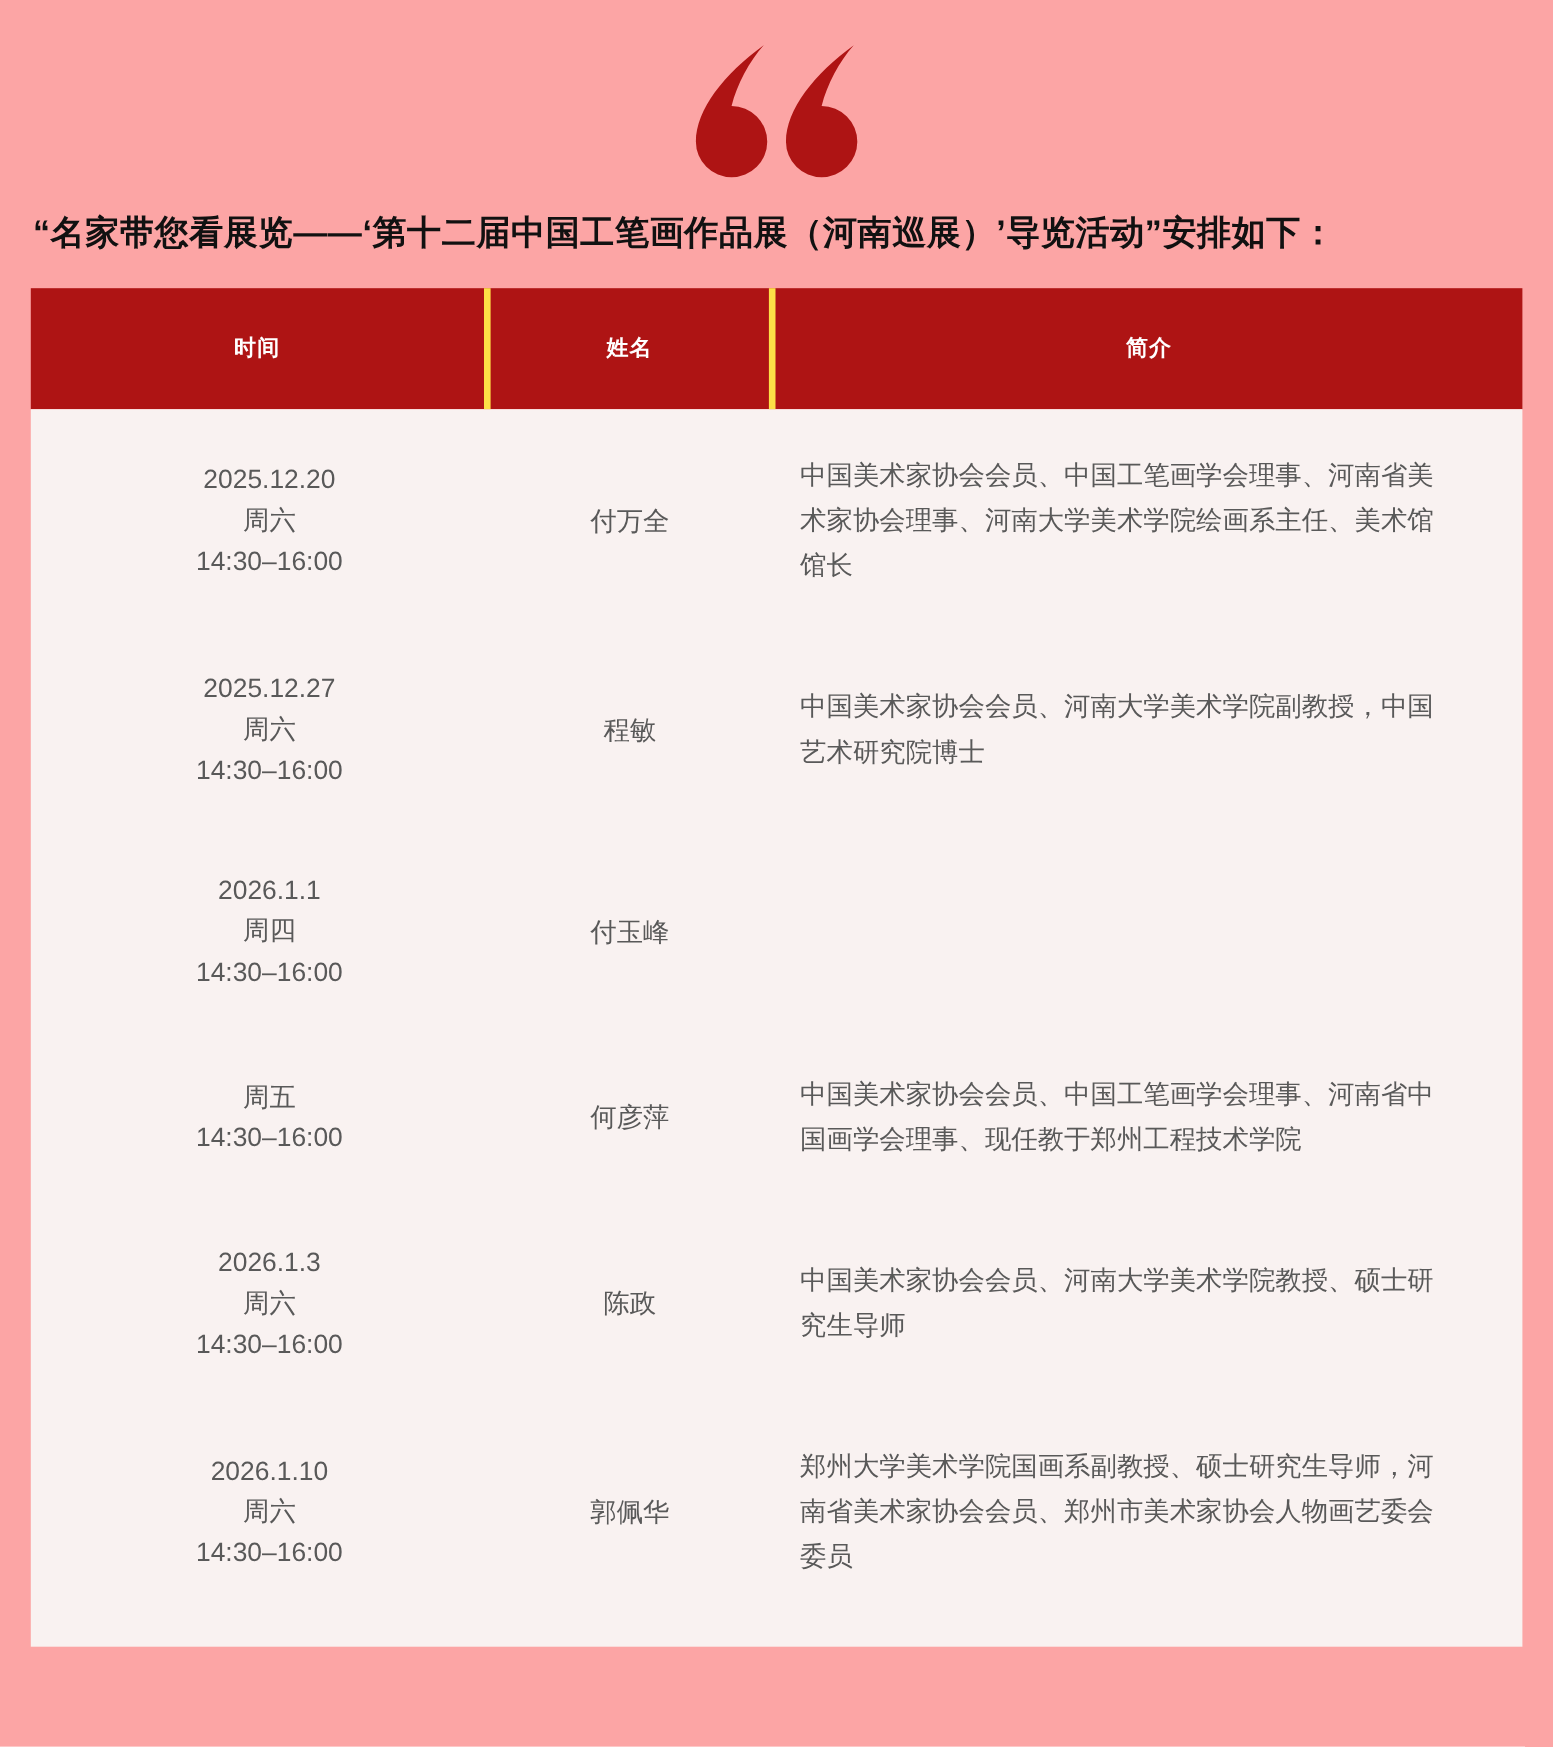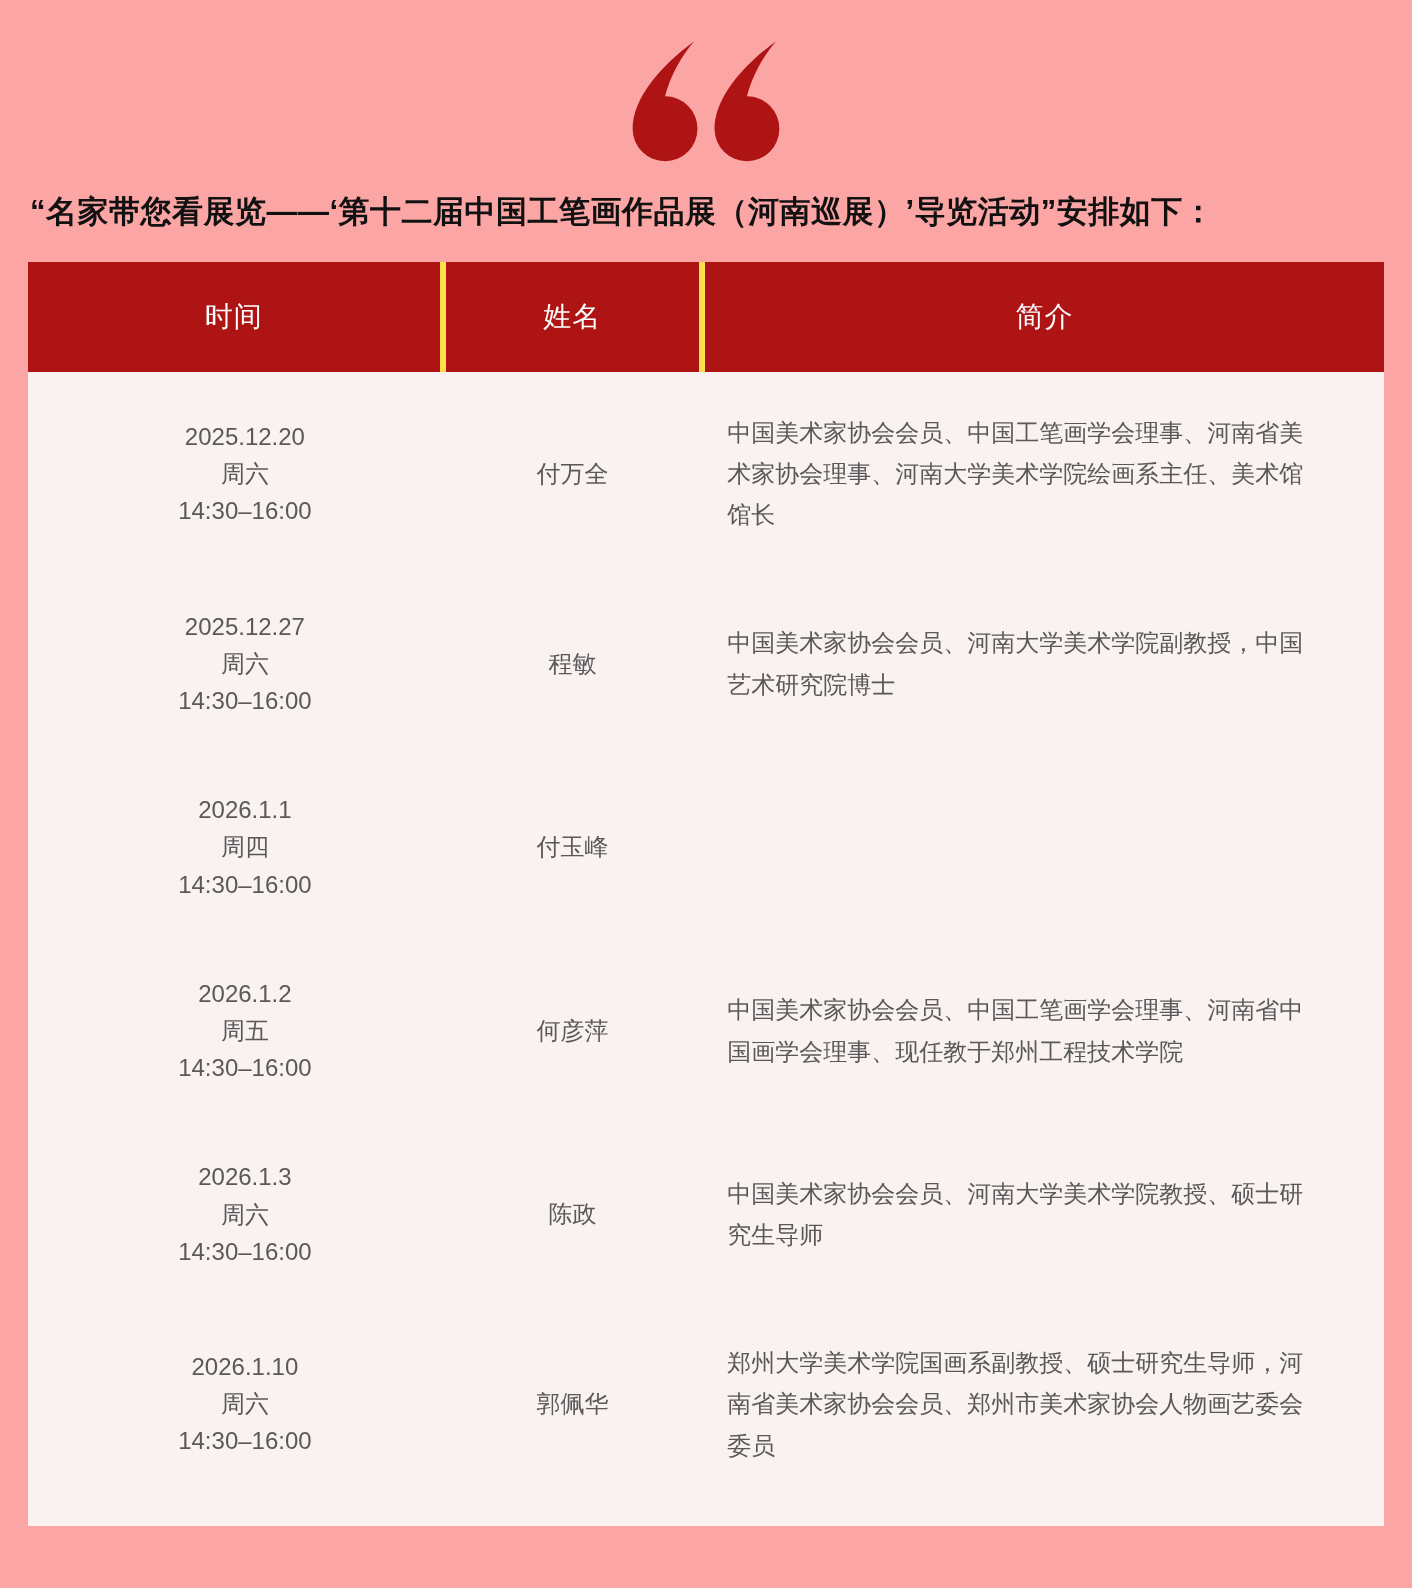--- a/index.html
+++ b/index.html
@@ -44,22 +44,22 @@
     display: flex;
     background: #ae1414;
     height: 110px;
     align-items: stretch;
   }
   .th {
     display: flex;
     align-items: center;
     justify-content: center;
     color: #ffffff;
-    font-size: 28px;
-    font-weight: 400;
+    font-size: 20px;
+    font-weight: 700;
     letter-spacing: 1px;
     box-sizing: border-box;
   }
   .th + .th { border-left: 6px solid #fde047; }
   .col-time { width: 30.35%; }
   .col-name { width: 19.15%; }
   .col-bio  { width: 50.5%; }
   .tbody {
     background: #f9f2f1;
     padding: 4px 0 24px 0;
@@ -133,21 +133,20 @@
     <div class="td td-time col-time">
       <div>2026.1.1</div>
       <div>周四</div>
       <div>14:30–16:00</div>
     </div>
     <div class="td td-name col-name">付玉峰</div>
   </div>
 
   <div class="tr">
     <div class="td td-time col-time">
-      <div>2026.1.2</div>
       <div>周五</div>
       <div>14:30–16:00</div>
     </div>
     <div class="td td-name col-name">何彦萍</div>
     <div class="td td-bio col-bio">中国美术家协会会员、中国工笔画学会理事、河南省中国画学会理事、现任教于郑州工程技术学院</div>
   </div>
 
   <div class="tr">
     <div class="td td-time col-time">
       <div>2026.1.3</div>

